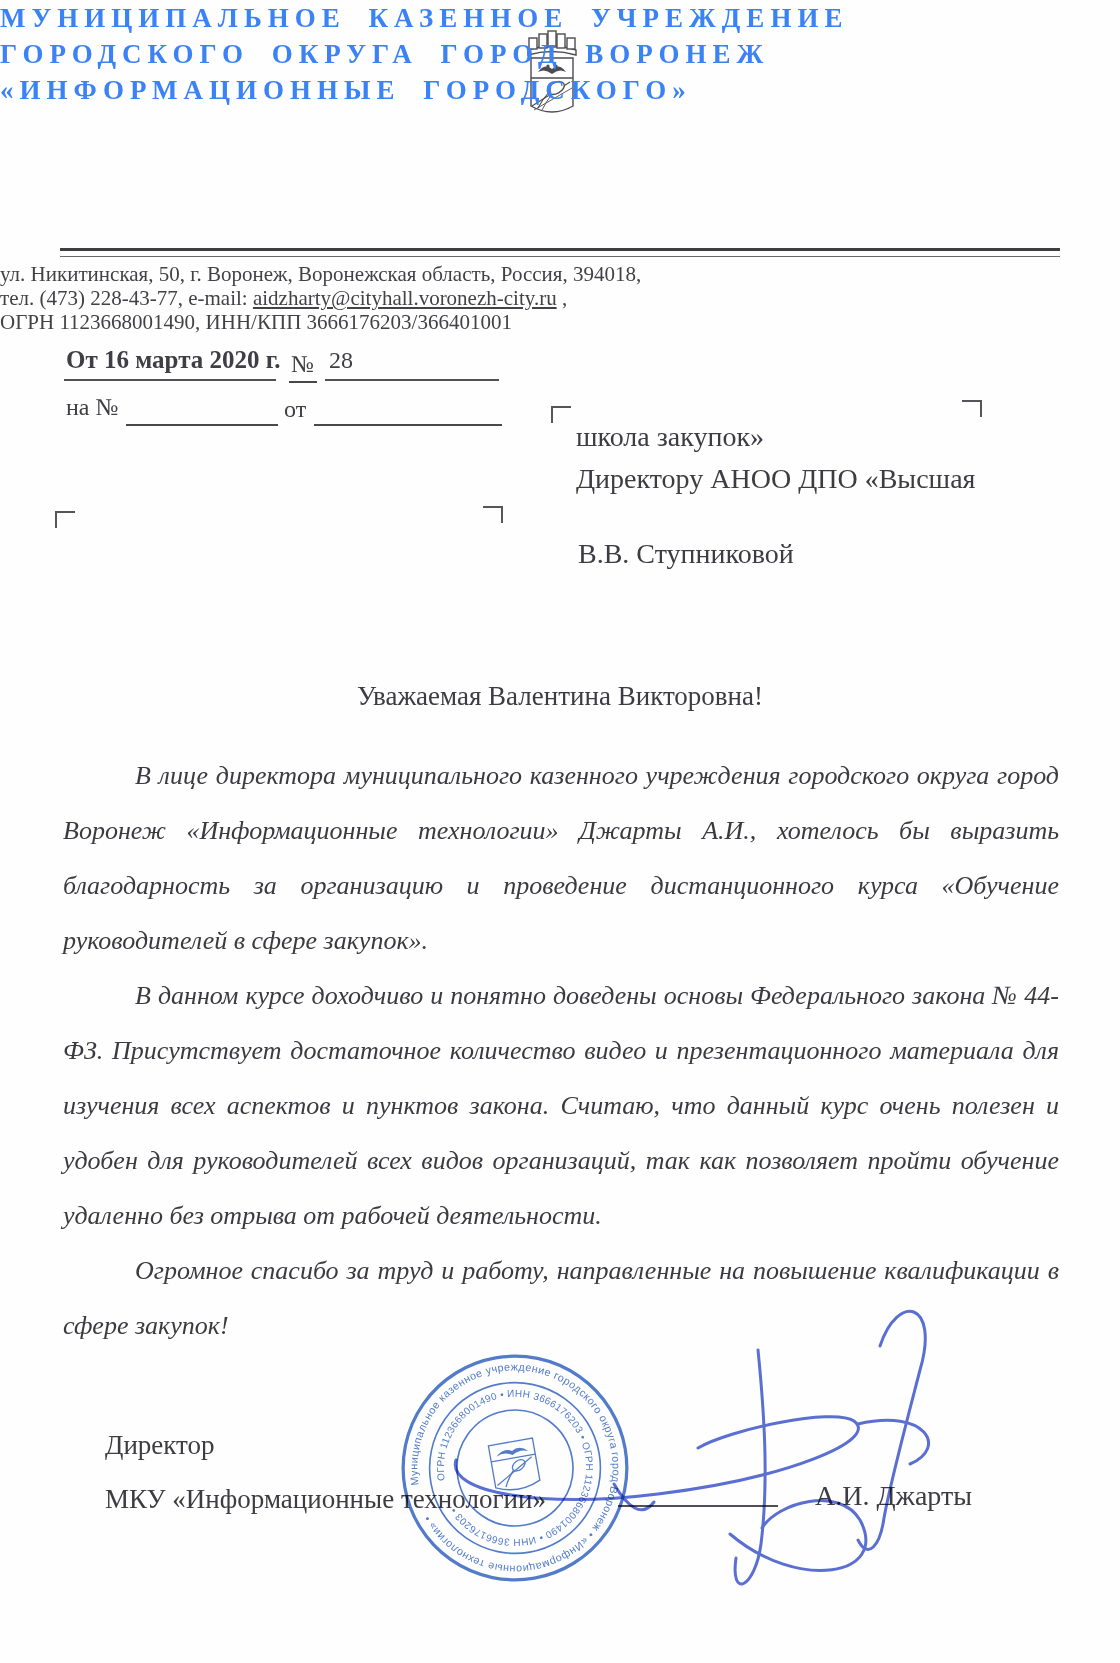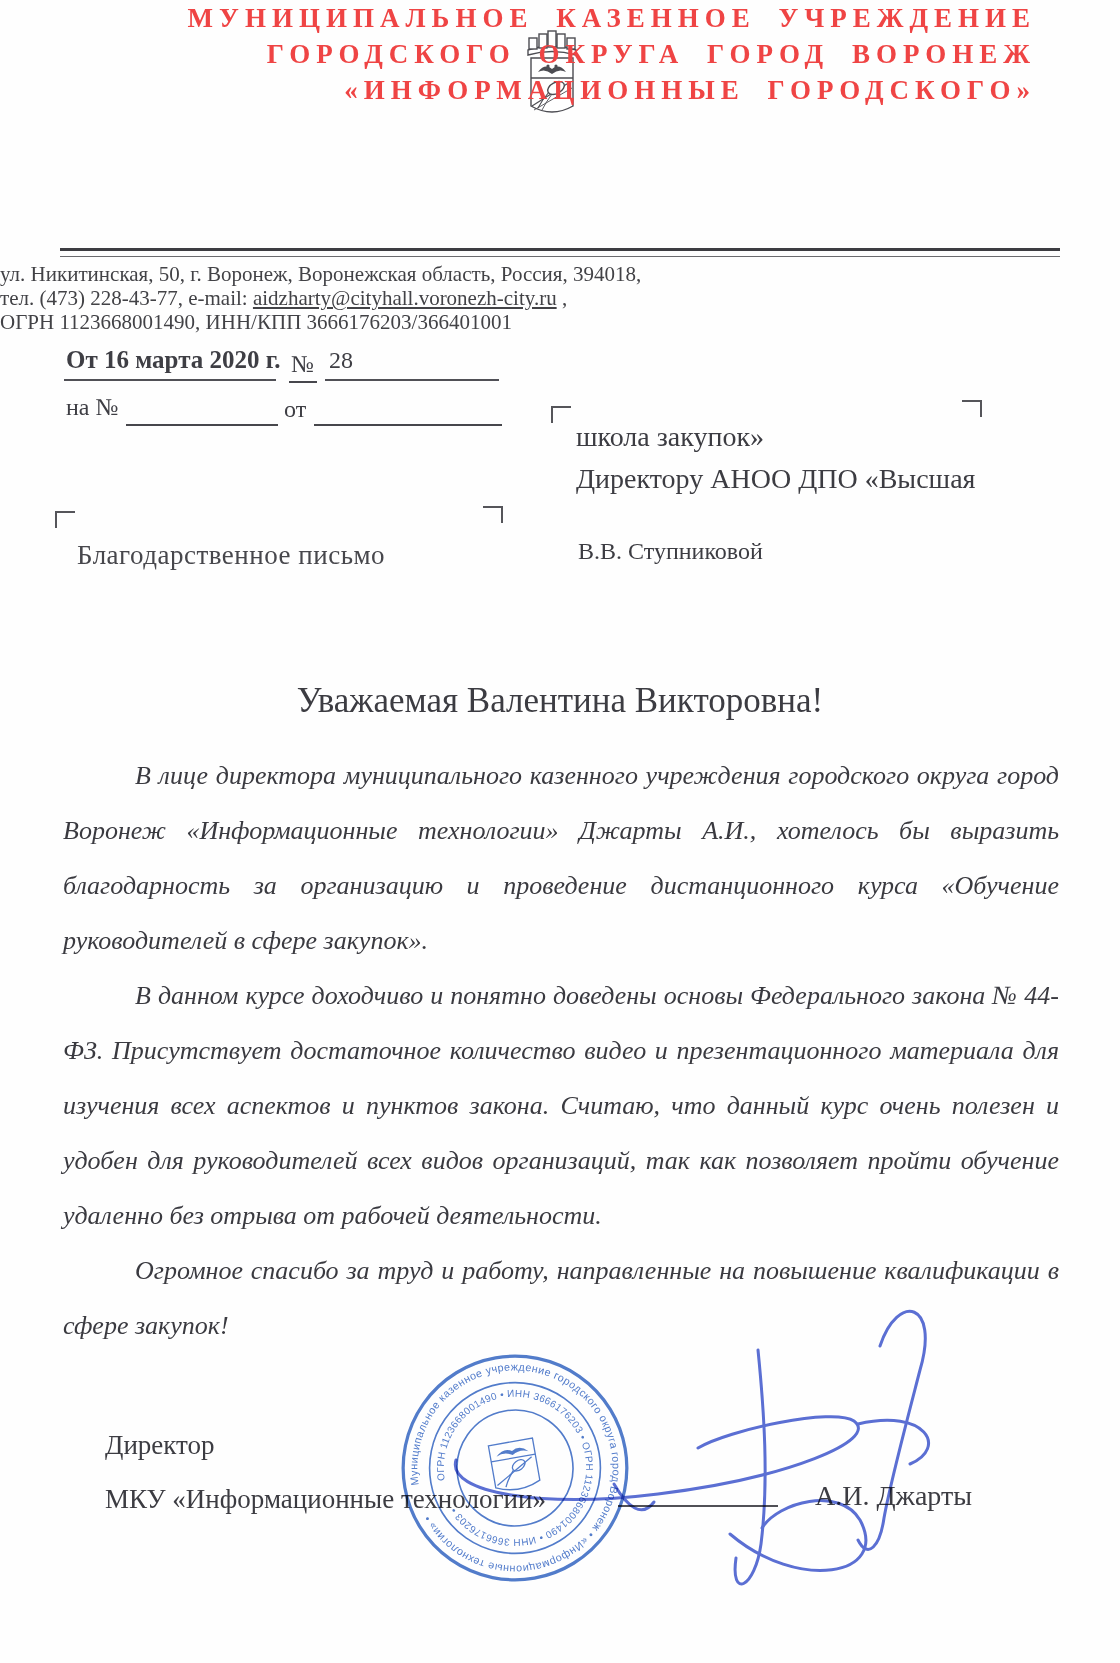--- a/index.html
+++ b/index.html
@@ -12,27 +12,27 @@
     font-family: "Liberation Serif", "DejaVu Serif", serif;
     color: #3b3b3f;
     overflow: hidden;
   }
   .abs { position: absolute; }
 
   
   .org-name {
     left: 0; top: 127; width: 1036;
     width: 1036px;
-    text-align: right;
+    text-align: left;
     font-weight: bold;
     font-size: 27px;
     line-height: 36px;
     letter-spacing: 6px;
     word-spacing: 10px;
-    color: #ef4444;
+    color: #3b82f6;
   }
   .rule-thick { left:60px; top:248px; width:1000px; height:3px; background:#3d3d42; }
   .rule-thin  { left:60px; top:256px; width:1000px; height:1px; background:#6a6a6e; }
   .contact {
     left:0; top:262px; width:1040px;
     font-size:21px; line-height:24px;
     color:#424246;
   }
   .contact .email { text-decoration: underline; color:#424246; cursor:pointer; }
 
@@ -43,26 +43,26 @@
 
   
   .corner { width:20px; height:17px; }
   .corner.tl { border-left:2px solid #55555a; border-top:2px solid #55555a; }
   .corner.tr { border-right:2px solid #55555a; border-top:2px solid #55555a; }
 
   .recipient {
     left:576px; top:416px; width:405px;
     font-size:28px; line-height:42px; color:#3c3c42;
   }
-  .recipient-name { left:578px; top:538px; font-size:24px; color:#3c3c42; }
+  .recipient-name { left:578px; top:538px; font-size:28px; color:#3c3c42; }
   .subject { left:77px; top:540px; font-size:27px; color:#47474c; letter-spacing:0.5px; }
 
   .salutation {
     left:0; top:681px; width:1120px; text-align:center;
-    font-size:35px; color:#3c3c42;
+    font-size:27px; color:#3c3c42;
   }
 
   .letter-body {
     left:63px; top:748px; width:996px;
     font-size:26px; line-height:55px;
     text-align: justify;
     color:#3a3a40;
     font-style:italic;
   }
   .letter-body p { text-indent:72px; margin:0; }
@@ -146,21 +146,20 @@
 
   <div class="abs recipient">
     <div>школа закупок»</div>
     <div>Директору АНОО ДПО «Высшая</div>
   </div>
   <div class="abs recipient-name">В.В. Ступниковой</div>
 
   <div class="abs corner tl" style="left:55px;  top:511px;"></div>
   <div class="abs corner tr" style="left:483px; top:506px;"></div>
 
-  <div class="abs subject">Благодарственное письмо</div>
 
   <div class="abs salutation">Уважаемая Валентина Викторовна!</div>
 
   <div class="abs letter-body">
     <p>В лице директора муниципального казенного учреждения городского округа город Воронеж «Информационные технологии» Джарты А.И., хотелось бы выразить благодарность за организацию и проведение дистанционного курса «Обучение руководителей в сфере закупок».</p>
     <p>В данном курсе доходчиво и понятно доведены основы Федерального закона № 44-ФЗ. Присутствует достаточное количество видео и презентационного материала для изучения всех аспектов и пунктов закона. Считаю, что данный курс очень полезен и удобен для руководителей всех видов организаций, так как позволяет пройти обучение удаленно без отрыва от рабочей деятельности.</p>
     <p>Огромное спасибо за труд и работу, направленные на повышение квалификации в сфере закупок!</p>
   </div>
 
   <div class="abs sig-text" style="left:105px; top:1430px;">Директор</div>

